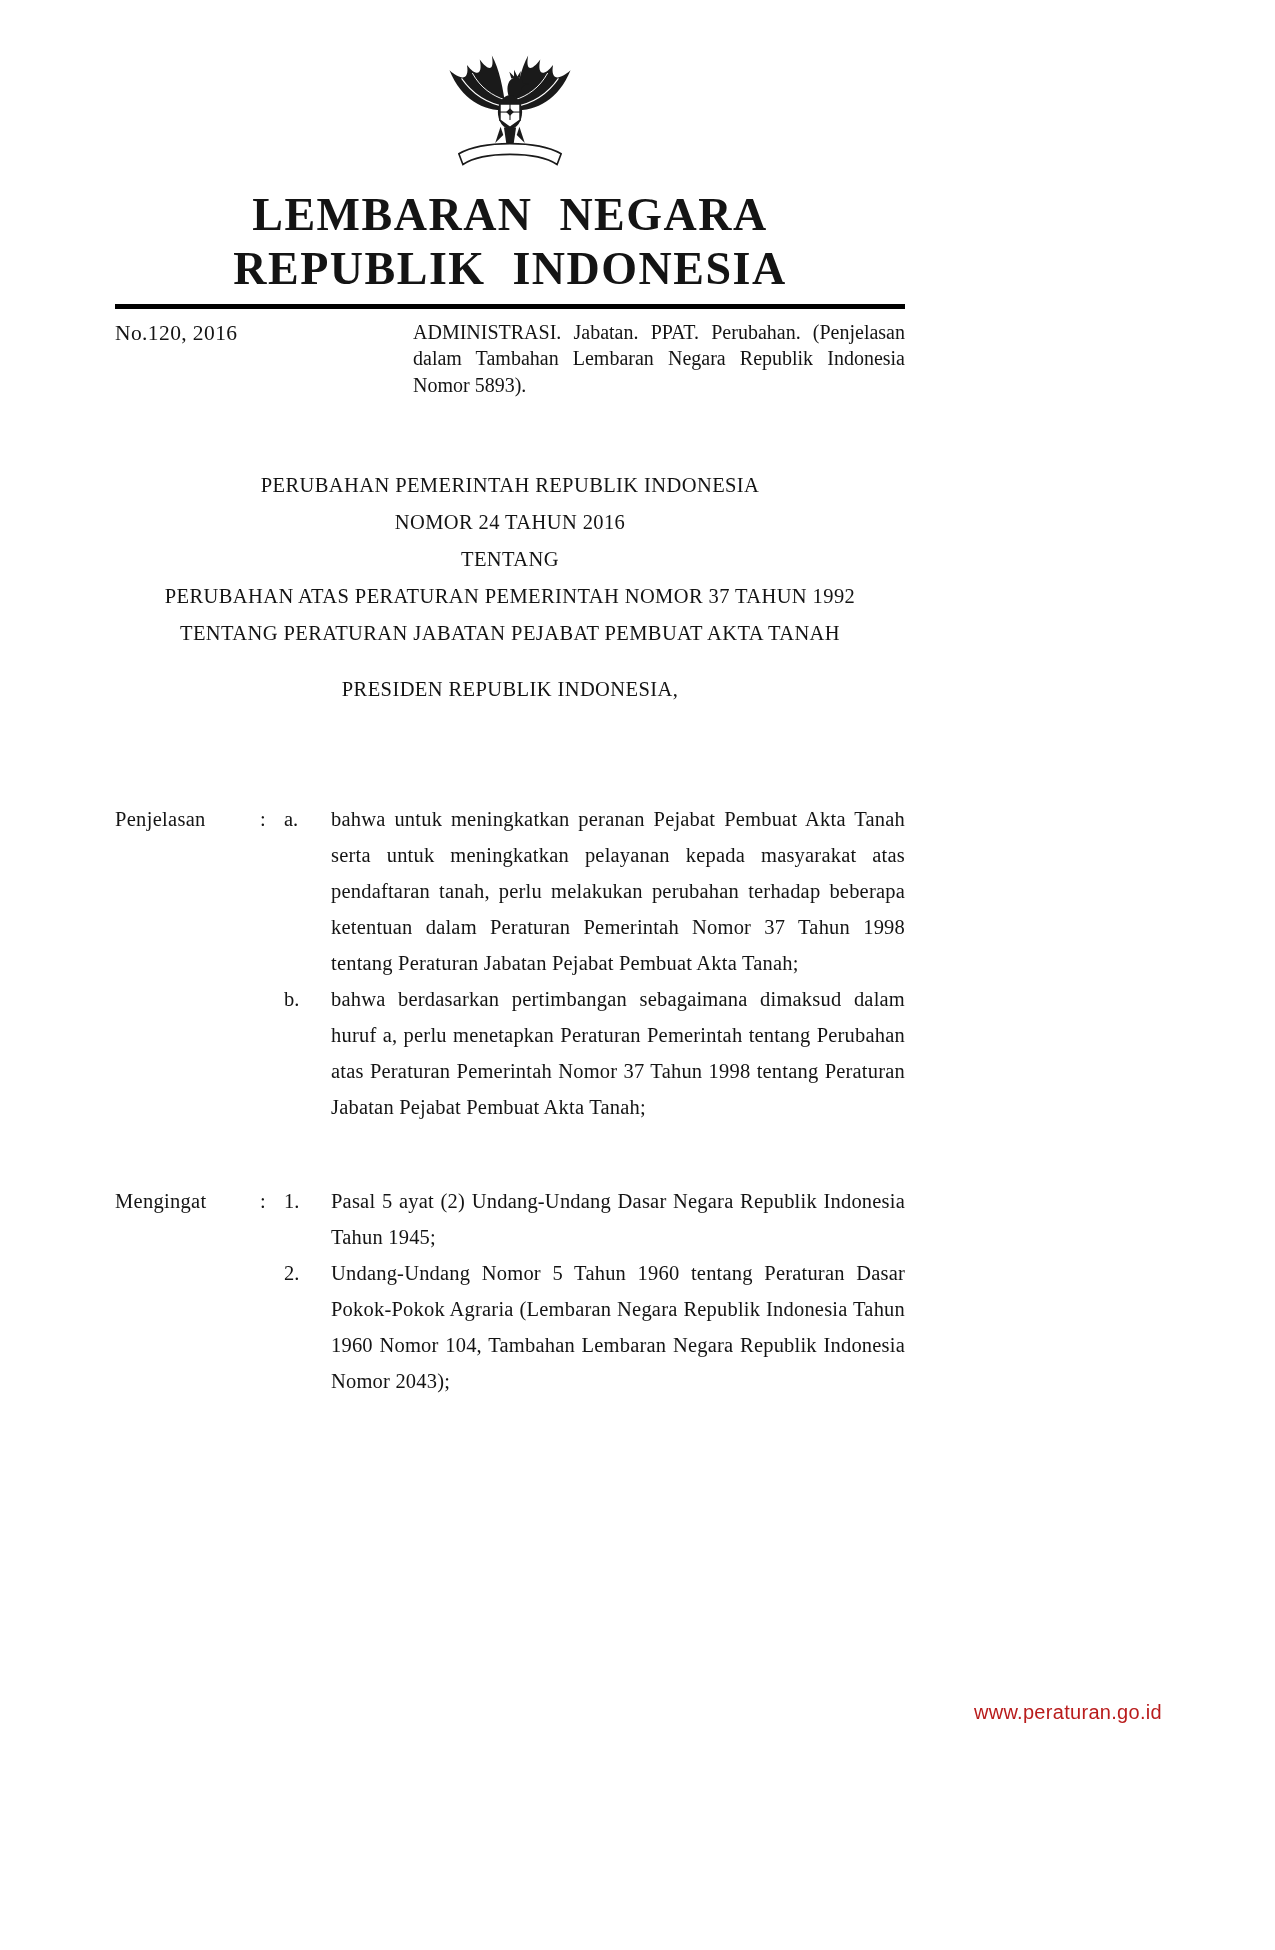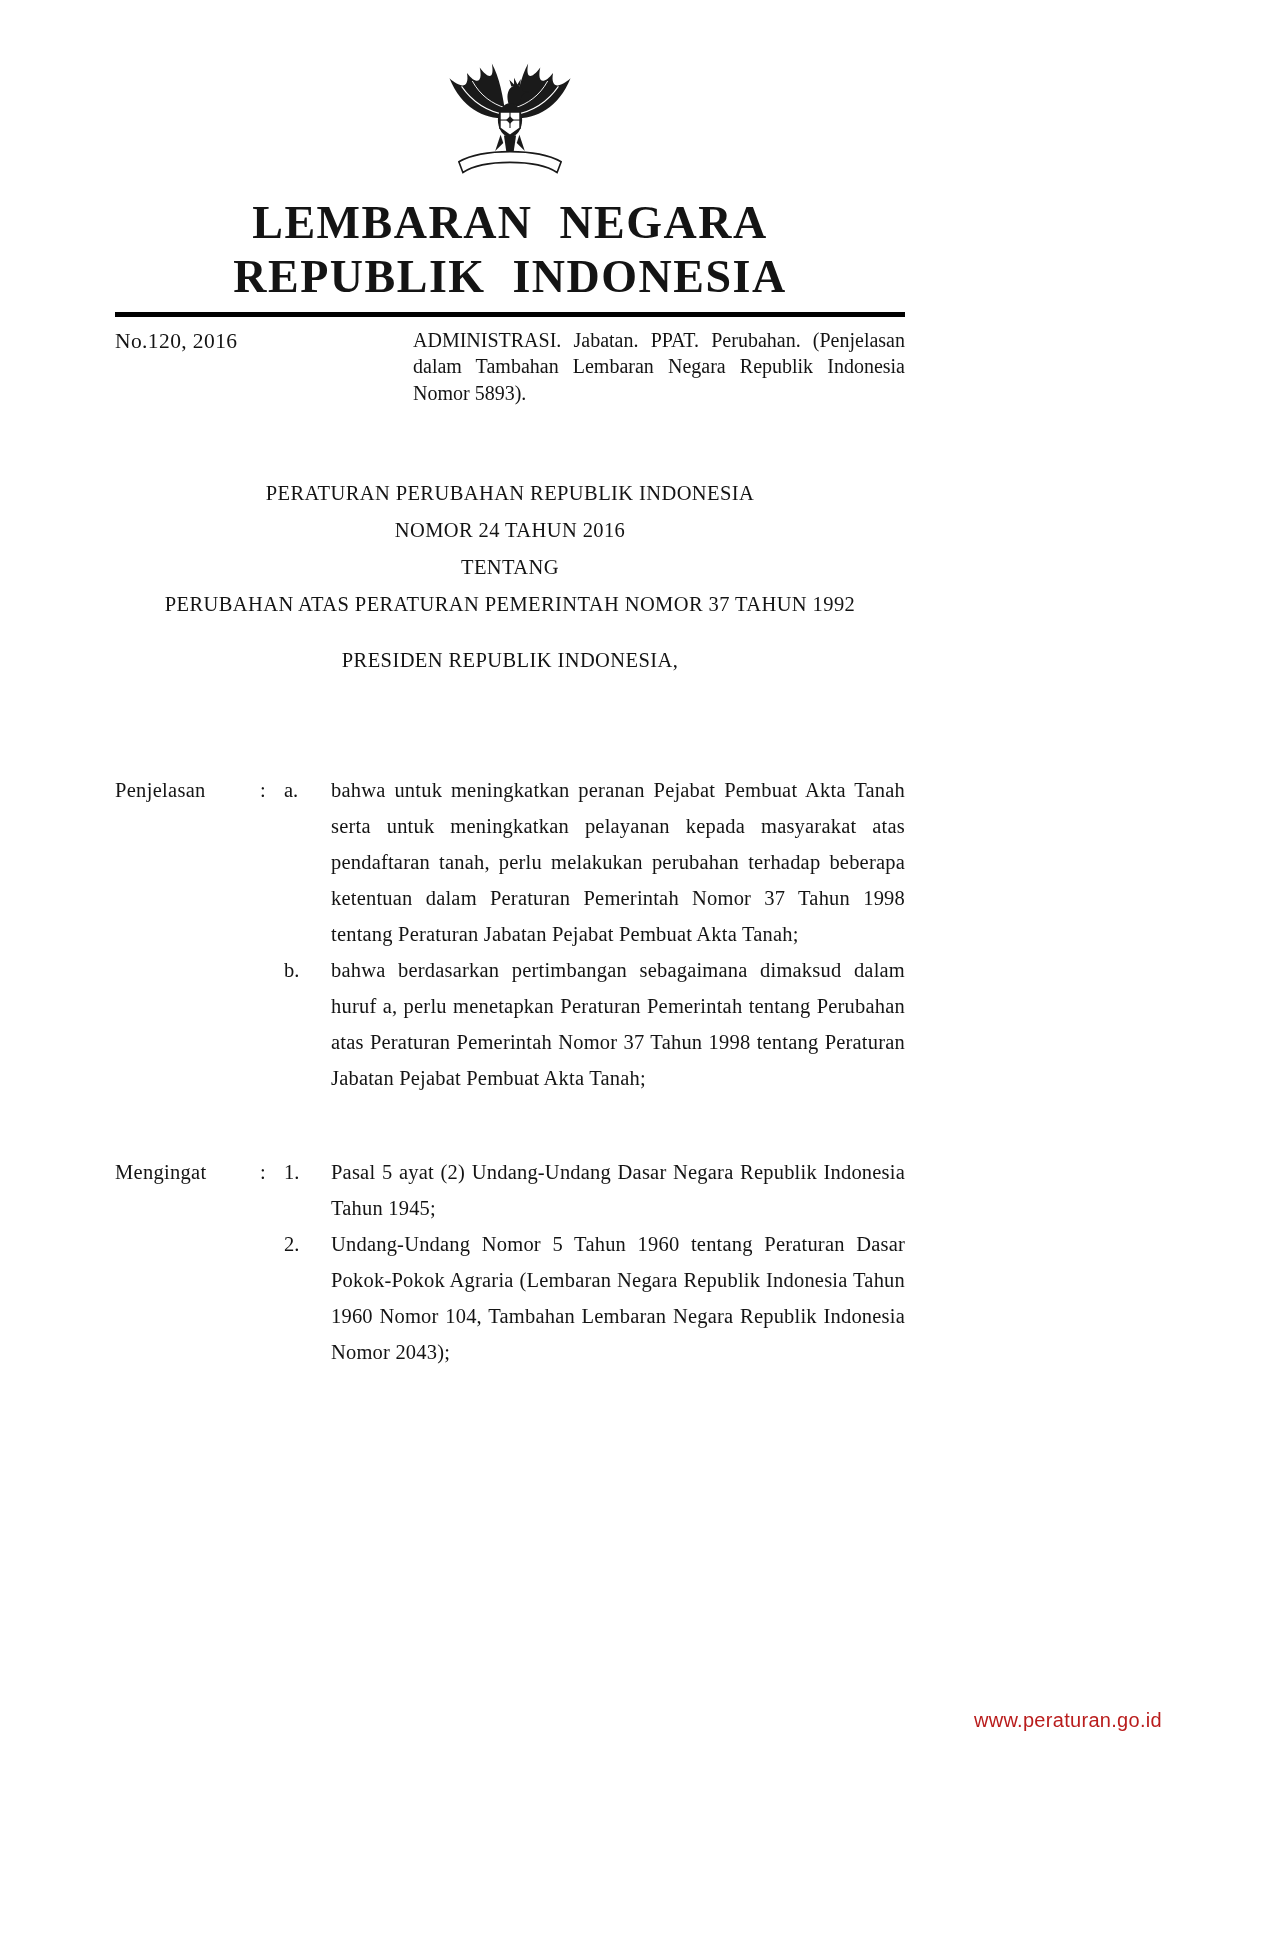--- a/index.html
+++ b/index.html
@@ -4,21 +4,20 @@
 <style>
   html, body { margin: 0; padding: 0; background: #ffffff; }
   .page {
     position: relative;
     width: 1275px;
     height: 1754px;
     background: #ffffff;
     font-family: "Liberation Serif", serif;
     color: #141414;
     overflow: hidden;
-    margin-top: 8px;
   }
   .content {
     position: absolute;
     left: 115px;
     top: 0;
     width: 790px;
   }
   .emblem-wrap {
     width: 150px;
     height: 140px;
@@ -149,24 +148,25 @@
     </h1>
 
     <div class="rule"></div>
 
     <div class="meta-row">
       <div class="issue-number">No.120, 2016</div>
       <div class="subject-note">ADMINISTRASI. Jabatan. PPAT. Perubahan. (Penjelasan dalam Tambahan Lembaran Negara Republik Indonesia Nomor 5893).</div>
     </div>
 
     <div class="title-block">
-      <div class="tb-line">PERATURAN PERUBAHAN REPUBLIK INDONESIA</div>
+      <div class="tb-line">PERUBAHAN PEMERINTAH REPUBLIK INDONESIA</div>
       <div class="tb-line">NOMOR 24 TAHUN 2016</div>
       <div class="tb-line">TENTANG</div>
       <div class="tb-line">PERUBAHAN ATAS PERATURAN PEMERINTAH NOMOR 37 TAHUN 1992</div>
+      <div class="tb-line">TENTANG PERATURAN JABATAN PEJABAT PEMBUAT AKTA TANAH</div>
     </div>
 
     <div class="authority">PRESIDEN REPUBLIK INDONESIA,</div>
 
     <div class="clauses considerations">
       <div class="clause-row">
         <div class="clause-label">Penjelasan</div>
         <div class="clause-colon">:</div>
         <div class="clause-marker">a.</div>
         <div class="clause-text">bahwa untuk meningkatkan peranan Pejabat Pembuat Akta Tanah serta untuk meningkatkan pelayanan kepada masyarakat atas pendaftaran tanah, perlu melakukan perubahan terhadap beberapa ketentuan dalam Peraturan Pemerintah Nomor 37 Tahun 1998 tentang Peraturan Jabatan Pejabat Pembuat Akta Tanah;</div>

